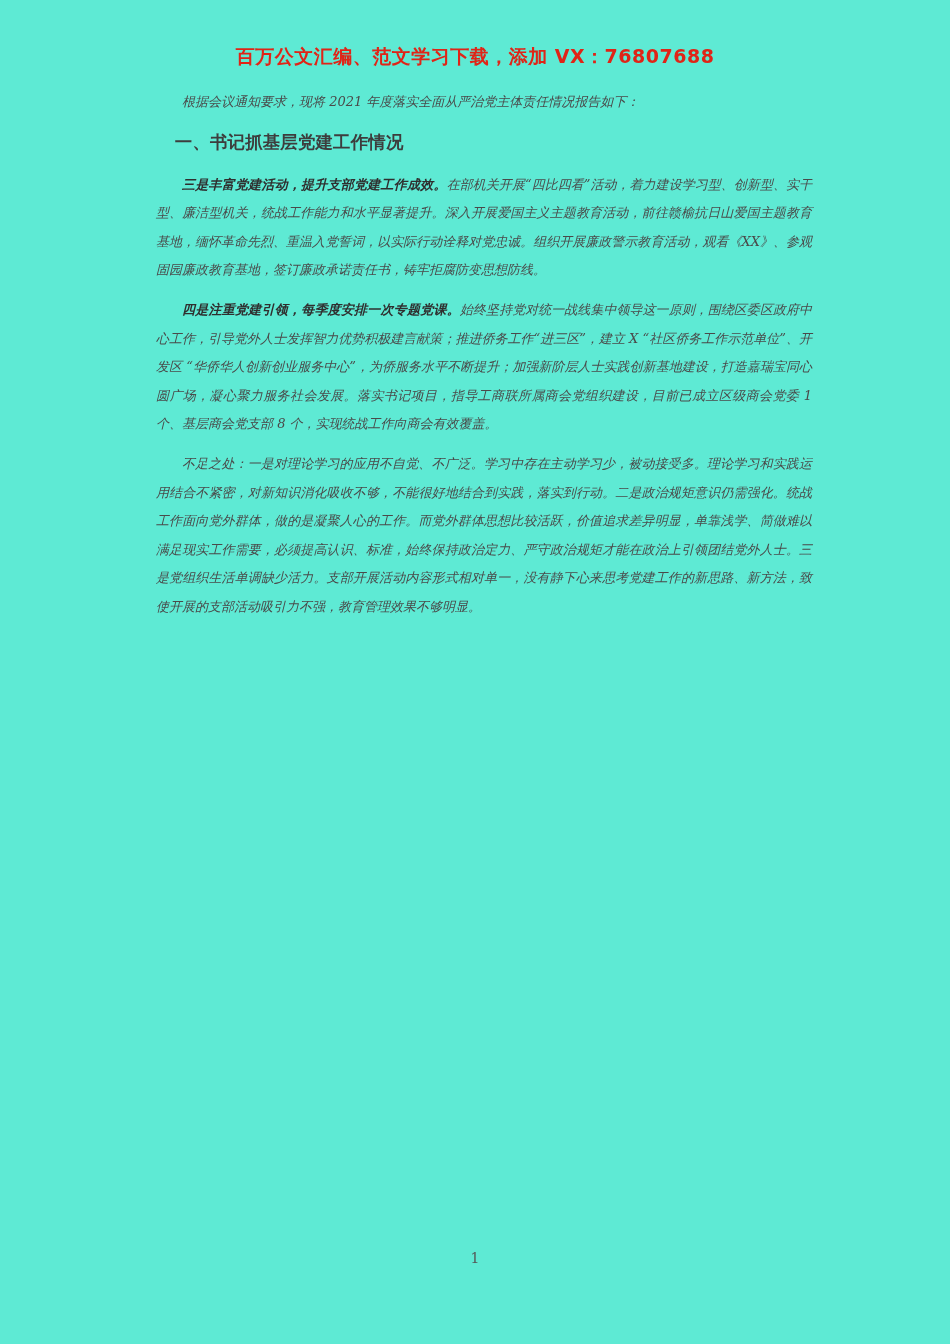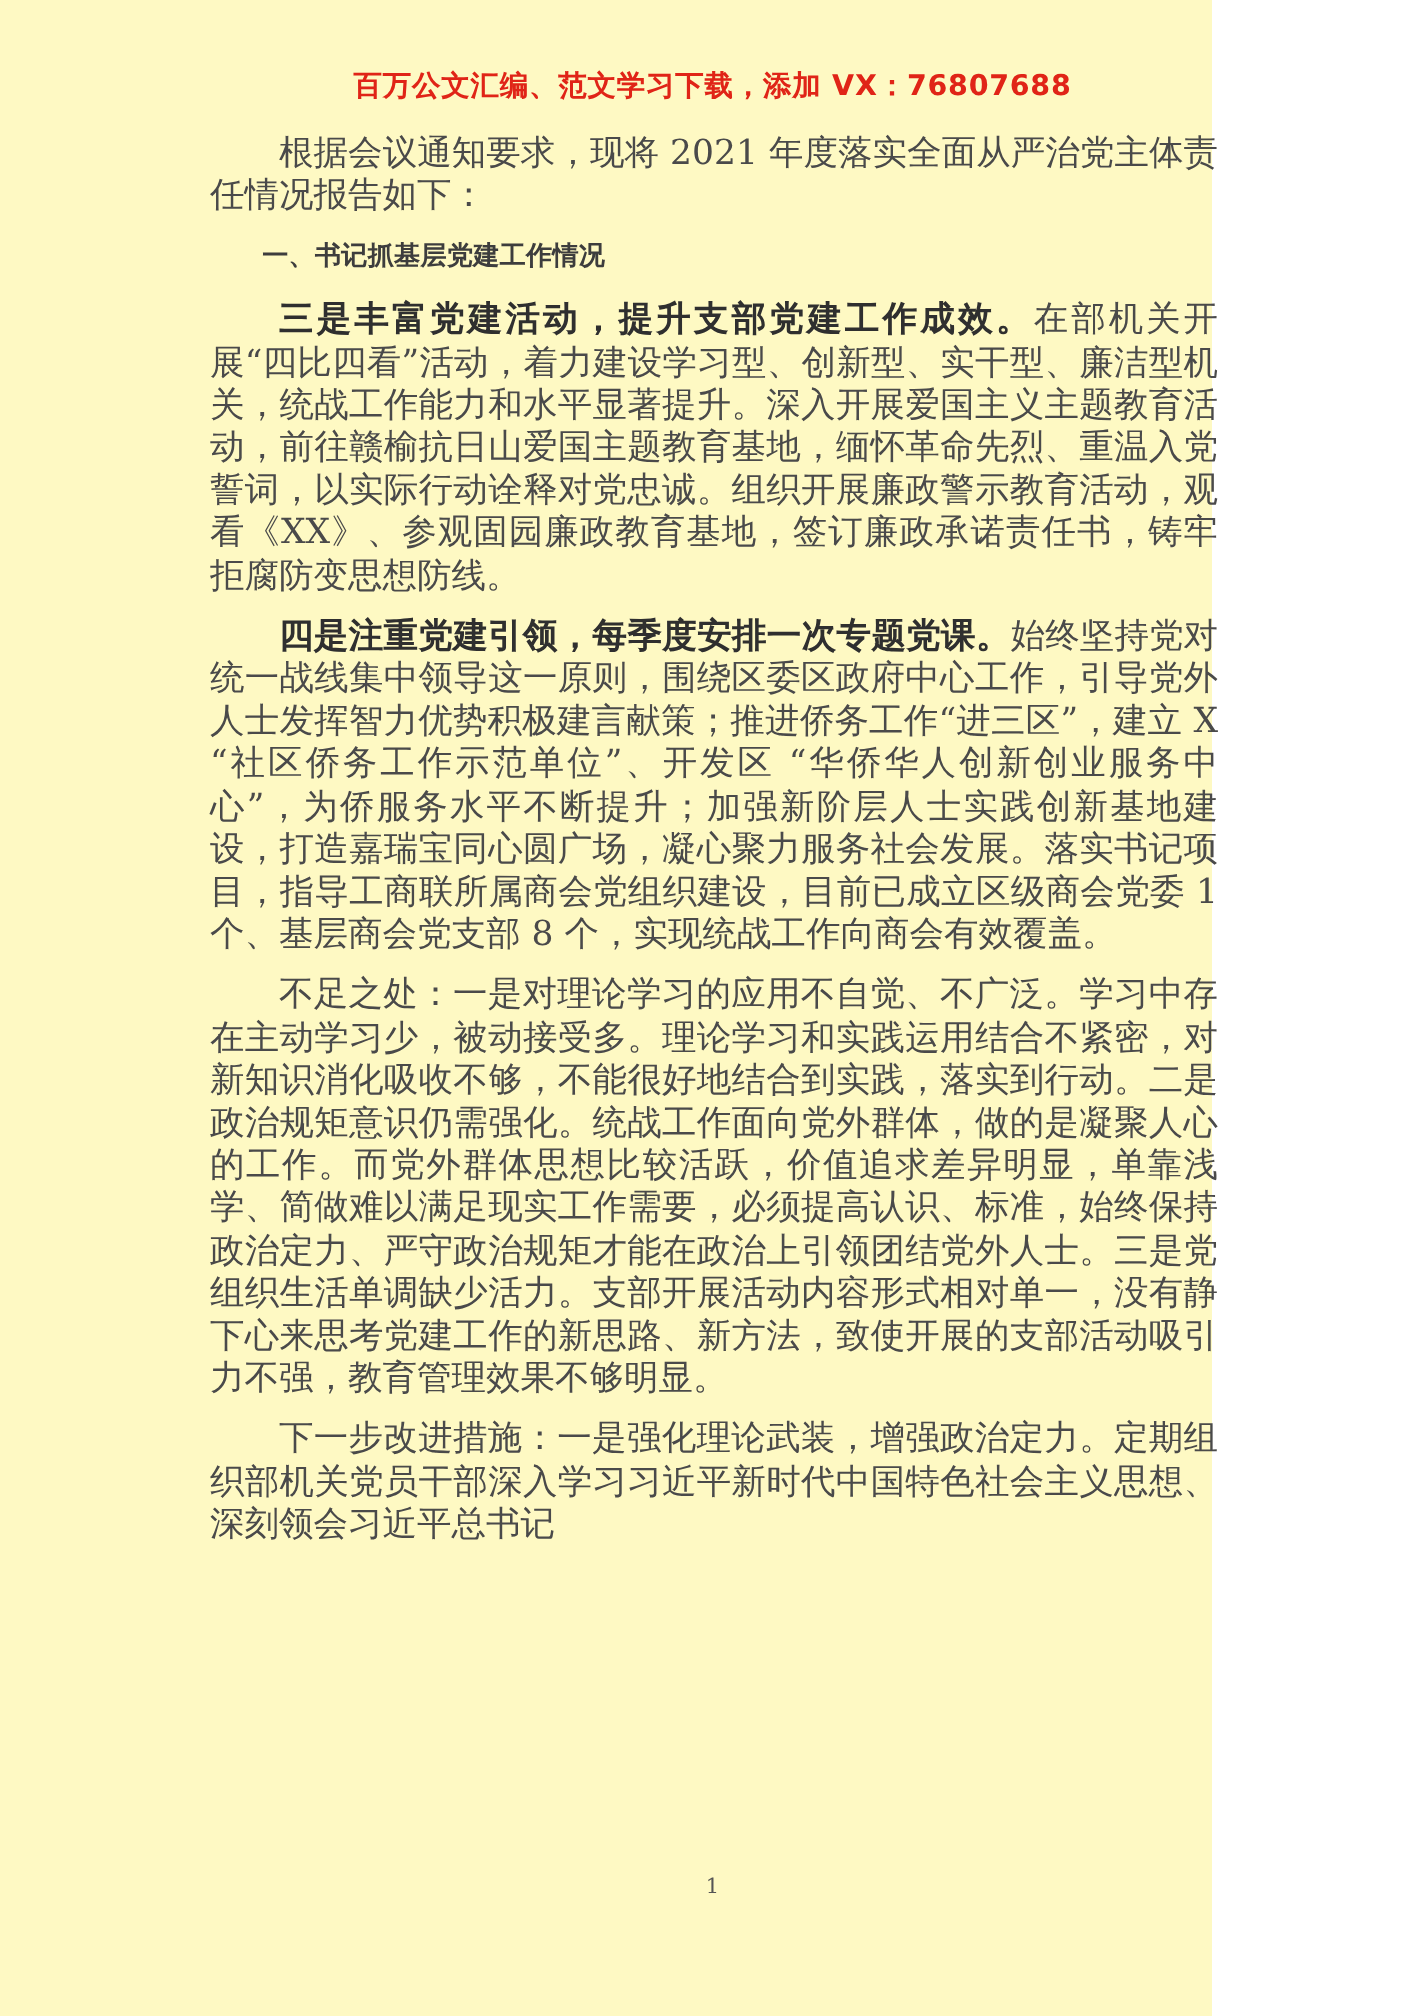--- a/index.html
+++ b/index.html
@@ -11,23 +11,23 @@
     width: 950px;
     height: 1344px;
     font-family: "DejaVu Serif", "Liberation Serif", serif;
     color: #000000;
     position: relative;
     overflow: hidden;
   }
 
   .page {
     position: relative;
-    width: 808px;
+    width: 950px;
     height: 1344px;
-    background: #fef9c3;
+    background: #5eead4;
     box-sizing: border-box;
   }
 
   
   .promo {
     position: absolute;
     left: 0;
     top: 44px;
     width: 950px;
     text-align: center;
@@ -41,29 +41,30 @@
 
   
   .content {
     position: absolute;
     left: 140px;
     top: 88px;
     width: 672px;
   }
 
   p.para {
-    margin: 0 0 0 0;
-    font-size: 23px;
+    margin: 0 0 0 16px;
+    font-size: 13px;
     line-height: 28.4px;
     text-align: justify;
     text-justify: inter-ideograph;
     text-indent: 2em;
     color: #4a4a4a;
     font-family: "DejaVu Serif", "Liberation Serif", serif;
     word-break: break-all;
+    font-style: italic;
   }
 
   p.para + p.para {
     margin-top: 12px;
   }
 
   
   h2.heading {
     margin: 14px 0 12px 0;
     font-size: 17.4px;
@@ -109,19 +110,18 @@
     <h2 class="heading">一、书记抓基层党建工作情况</h2>
 
 
 
     <p class="para"><span class="lead">三是丰富党建活动，提升支部党建工作成效。</span><span>在部机关开展“四比四看”活动，着力建设学习型、创新型、实干型、廉洁型机关，统战工作能力和水平显著提升。深入开展爱国主义主题教育活动，前往赣榆抗日山爱国主题教育基地，缅怀革命先烈、重温入党誓词，以实际行动诠释对党忠诚。组织开展廉政警示教育活动，观看《XX》、参观固园廉政教育基地，签订廉政承诺责任书，铸牢拒腐防变思想防线。</span></p>
 
     <p class="para"><span class="lead">四是注重党建引领，每季度安排一次专题党课。</span><span>始终坚持党对统一战线集中领导这一原则，围绕区委区政府中心工作，引导党外人士发挥智力优势积极建言献策；推进侨务工作“进三区”，建立 X “社区侨务工作示范单位”、开发区 “华侨华人创新创业服务中心”，为侨服务水平不断提升；加强新阶层人士实践创新基地建设，打造嘉瑞宝同心圆广场，凝心聚力服务社会发展。落实书记项目，指导工商联所属商会党组织建设，目前已成立区级商会党委 1 个、基层商会党支部 8 个，实现统战工作向商会有效覆盖。</span></p>
 
     <p class="para">不足之处：一是对理论学习的应用不自觉、不广泛。学习中存在主动学习少，被动接受多。理论学习和实践运用结合不紧密，对新知识消化吸收不够，不能很好地结合到实践，落实到行动。二是政治规矩意识仍需强化。统战工作面向党外群体，做的是凝聚人心的工作。而党外群体思想比较活跃，价值追求差异明显，单靠浅学、简做难以满足现实工作需要，必须提高认识、标准，始终保持政治定力、严守政治规矩才能在政治上引领团结党外人士。三是党组织生活单调缺少活力。支部开展活动内容形式相对单一，没有静下心来思考党建工作的新思路、新方法，致使开展的支部活动吸引力不强，教育管理效果不够明显。</p>
 
-    <p class="para">下一步改进措施：一是强化理论武装，增强政治定力。定期组织部机关党员干部深入学习习近平新时代中国特色社会主义思想、深刻领会习近平总书记</p>
 
   </div>
 
   <div class="page-number">1</div>
 
 </div>
 
 </body></html>

